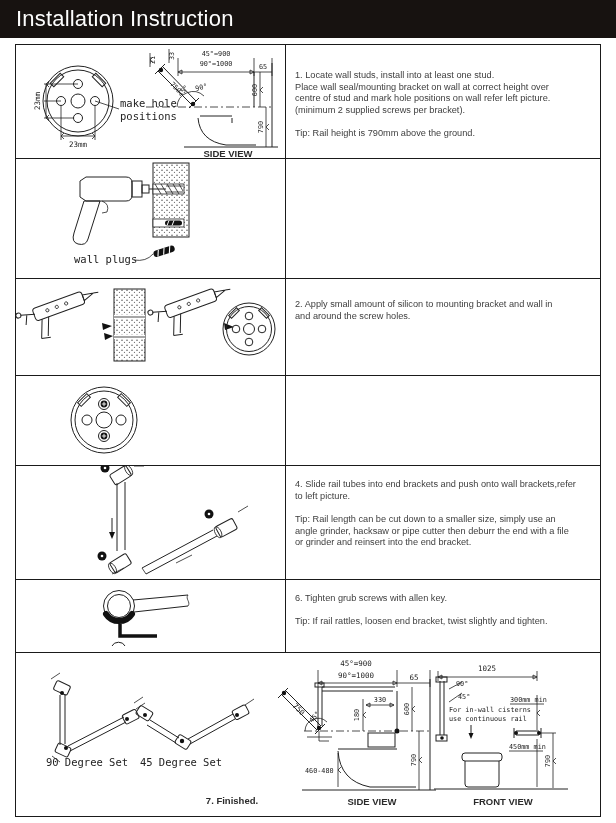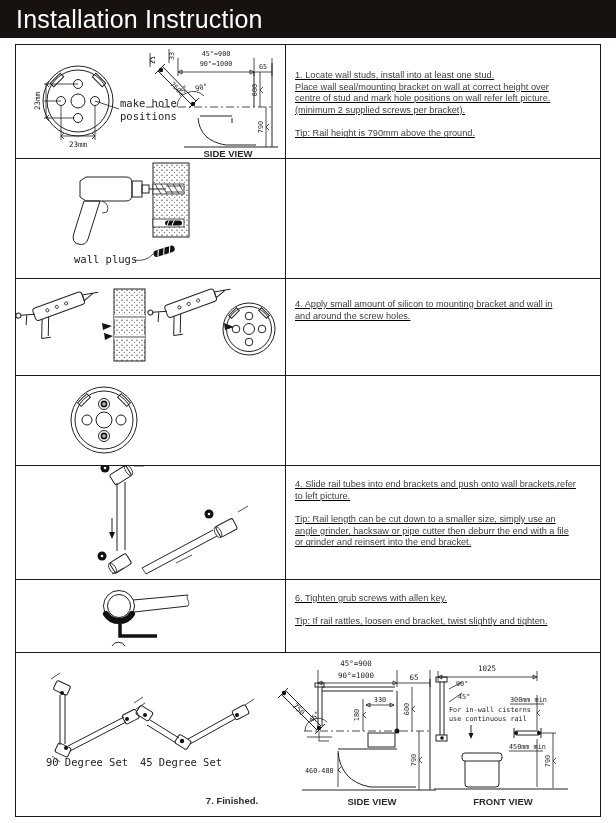--- a/index.html
+++ b/index.html
@@ -1,23 +1,23 @@
 <!DOCTYPE html>
 <html><head>
 <meta charset="utf-8">
 <style>
   * { margin:0; padding:0; box-sizing:border-box; }
   body { width:616px; height:823px; background:#fff; font-family:"Liberation Sans", sans-serif; }
   .titlebar { background:#171210; height:38px; display:flex; align-items:center; padding-left:16px; }
-  .titlebar h1 { color:#fdfdfd; font-size:25px; font-weight:500; letter-spacing:.2px; }
+  .titlebar h1 { color:#fdfdfd; font-size:22px; font-weight:500; letter-spacing:.2px; }
   .sheet { margin:6px 14px 0 15px; width:586px; border:1.5px solid #1a1a1a; }
   .row { display:flex; border-bottom:1.5px solid #1a1a1a; }
   .row:last-child { border-bottom:none; }
   .cell-diagram { width:270px; border-right:1.5px solid #1a1a1a; overflow:hidden; }
-  .cell-text { flex:1; padding:0 4px 0 9px; overflow:hidden;text-decoration:underline; }
+  .cell-text { flex:1; padding:0 4px 0 9px; overflow:hidden; }
   .step-text { font-size:9.2px; line-height:1.27; color:#3d3d3d; white-space:pre-line; }
   .pt-lg { padding-top:25px; } .pt-md { padding-top:20px; } .pt-sm { padding-top:13px; }
   .h1r { height:114px; } .h2r { height:120px; } .h3r { height:97px; } .h4r { height:90px; }
   .h5r { height:114px; } .h6r { height:73px; } .h7r { height:163px; }
   svg { display:block; }
   .ln { stroke:#222; fill:none; stroke-width:1; }
   .lnt { stroke:#222; fill:none; stroke-width:.8; }
   .blk { fill:#111; stroke:none; }
   .dmono { font:10.5px "DejaVu Sans Mono", monospace; fill:#222; }
   .dsm { font:7.5px "DejaVu Sans Mono", monospace; fill:#222; }
@@ -178,21 +178,21 @@
           <circle class="ln" cx="233" cy="37" r="3.8"></circle>
             <circle class="ln" cx="233" cy="63" r="3.8"></circle>
           <circle class="ln" cx="220" cy="50" r="3.8"></circle>
             <circle class="ln" cx="246" cy="50" r="3.8"></circle>
           <rect class="ln" x="-5.5" y="-2" width="11" height="4" transform="translate(218,34) rotate(-45)"></rect>
           <rect class="ln" x="-5.5" y="-2" width="11" height="4" transform="translate(248,34) rotate(45)"></rect>
         </g>
       </svg>
     </div>
     <div class="cell-text pt-md">
-      <p class="step-text">4. Apply small amount of silicon to mounting bracket and wall in
+      <p class="step-text">2. Apply small amount of silicon to mounting bracket and wall in
 and around the screw holes.</p>
     </div>
   </div>
 
   <div class="row h4r">
     <div class="cell-diagram">
       <svg width="268" height="88" viewBox="0 0 268 88">
         <g>
           <circle class="ln" cx="88" cy="44" r="33"></circle>
             <circle class="ln" cx="88" cy="44" r="29"></circle>

